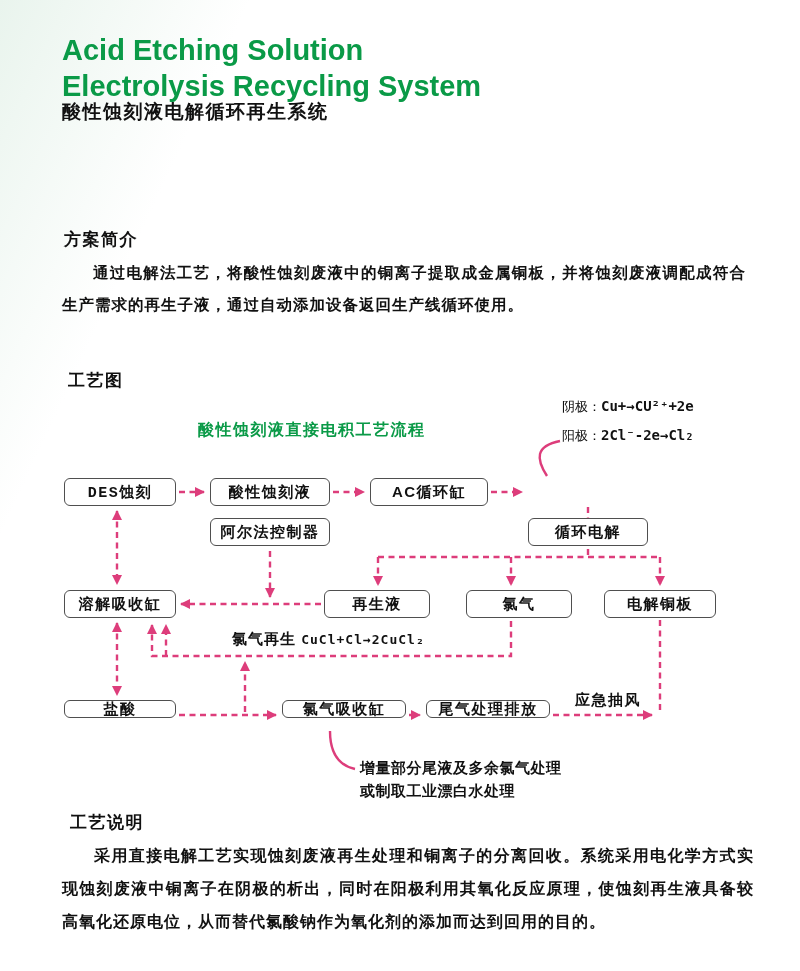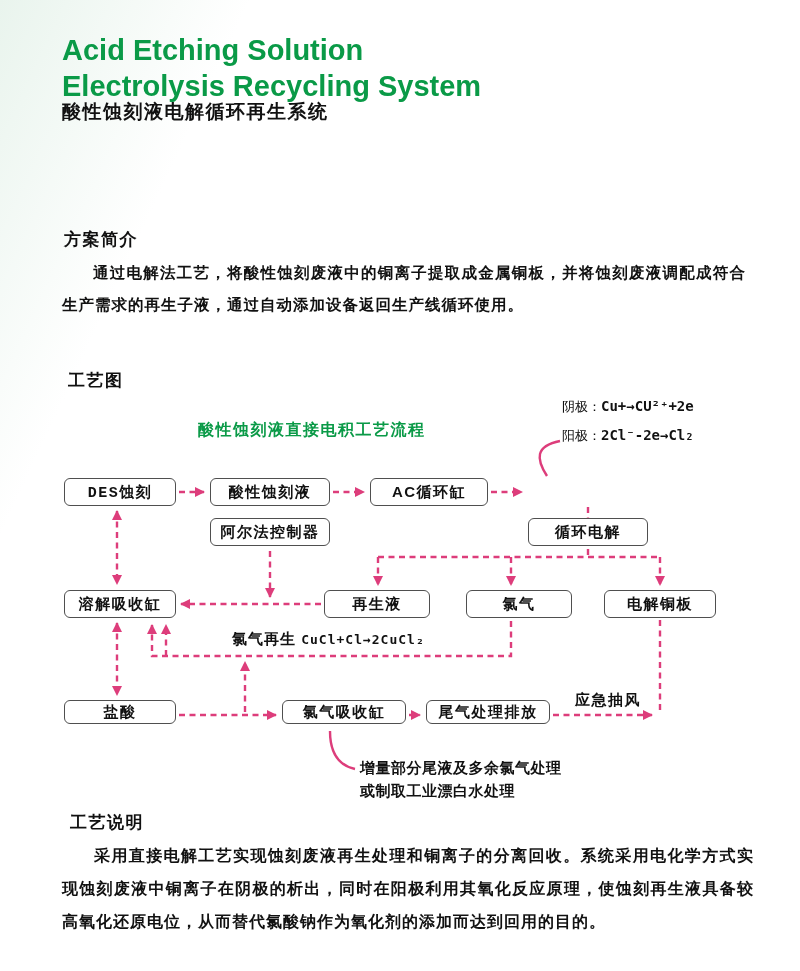--- a/index.html
+++ b/index.html
@@ -58,21 +58,21 @@
   }
 
   .fbox {
     position: absolute; height: 28px; z-index: 2;
     border: 1.6px solid #4f4f4f; border-radius: 6px;
     background: #ffffff;
     display: flex; align-items: center; justify-content: center;
     font-size: 15px; font-weight: 600; letter-spacing: 1.5px;
     white-space: nowrap;
   }
-  .fbox.tall { height: 24px; }
+  .fbox.tall { height: 18px; }
 
   #box-des          { left: 64px;  top: 478px; width: 112px; font-family: Liberation Mono, monospace; }
   #box-acid         { left: 210px; top: 478px; width: 120px; }
   #box-ac           { left: 370px; top: 478px; width: 118px; }
   #box-electrolysis { left: 528px; top: 478px; width: 120px; margin-top: 40px; }
   #box-alpha        { left: 210px; top: 518px; width: 120px; }
   #box-dissolve     { left: 64px;  top: 590px; width: 112px; }
   #box-regen        { left: 324px; top: 590px; width: 106px; }
   #box-chlorine     { left: 458px; top: 590px; width: 106px; margin-left: 8px; }
   #box-copper       { left: 604px; top: 590px; width: 112px; border-radius: 6px; }

